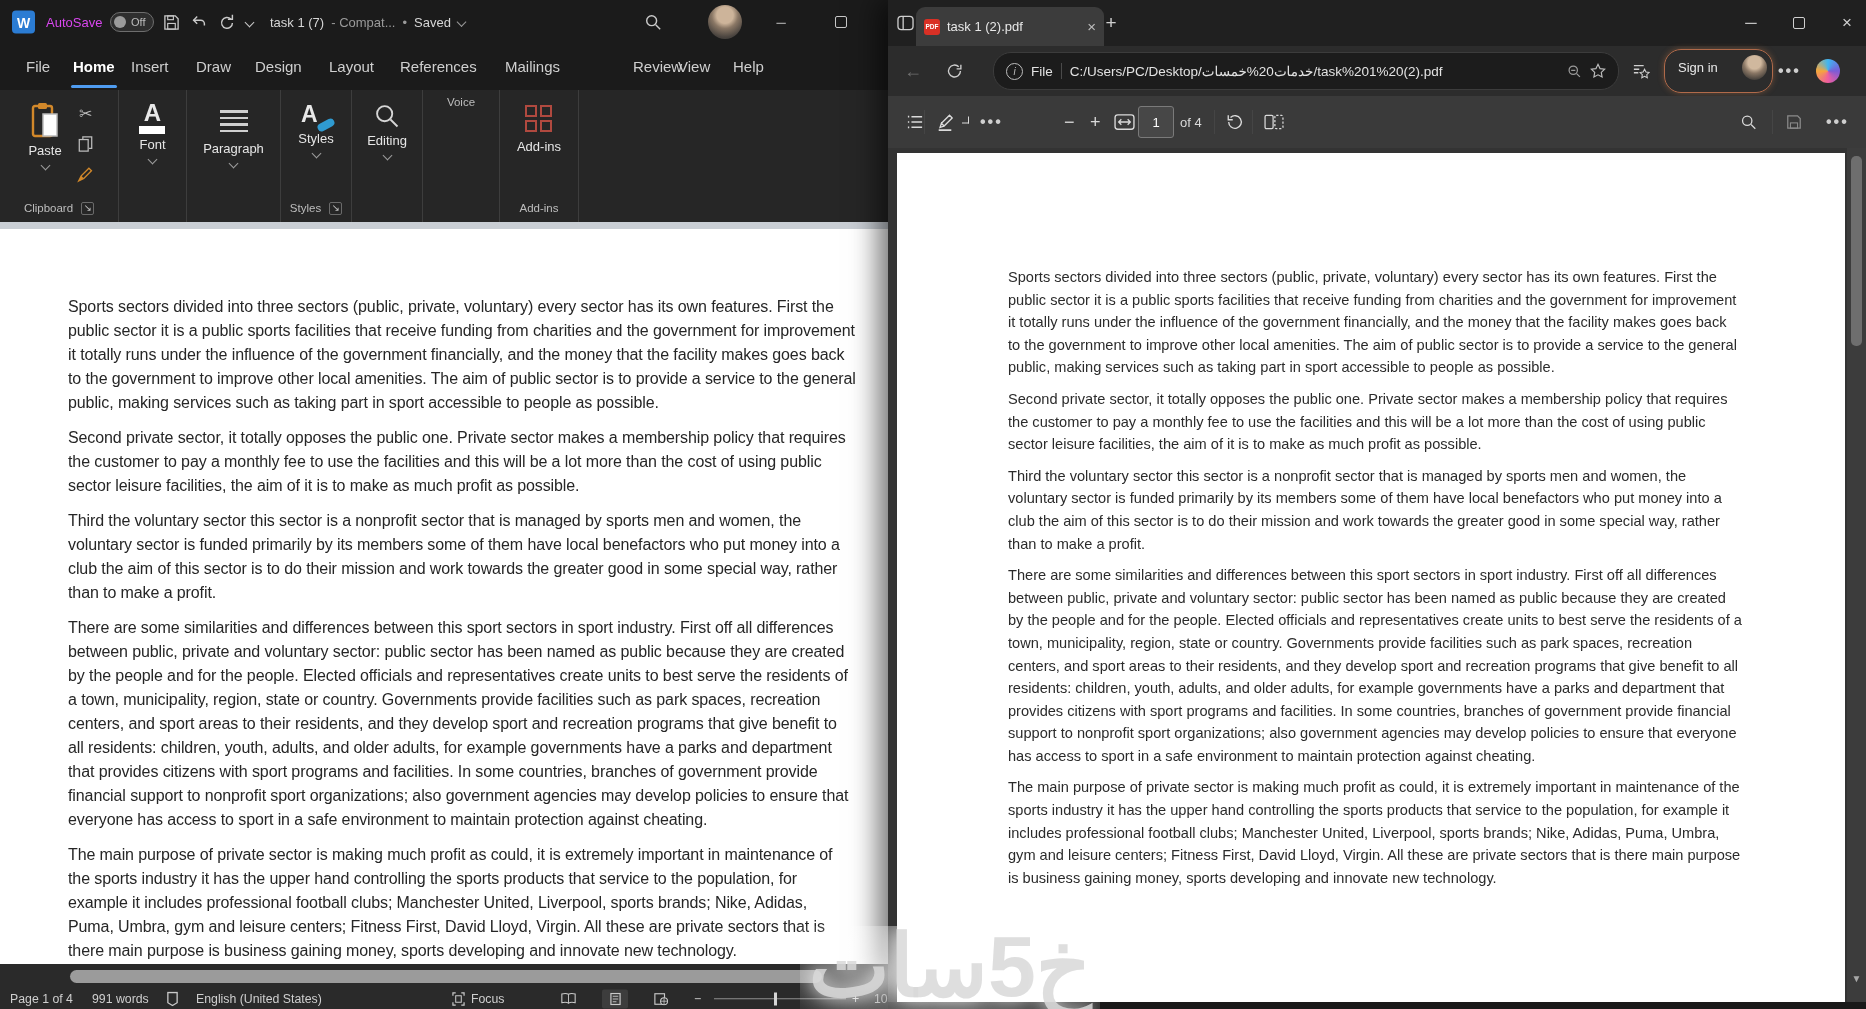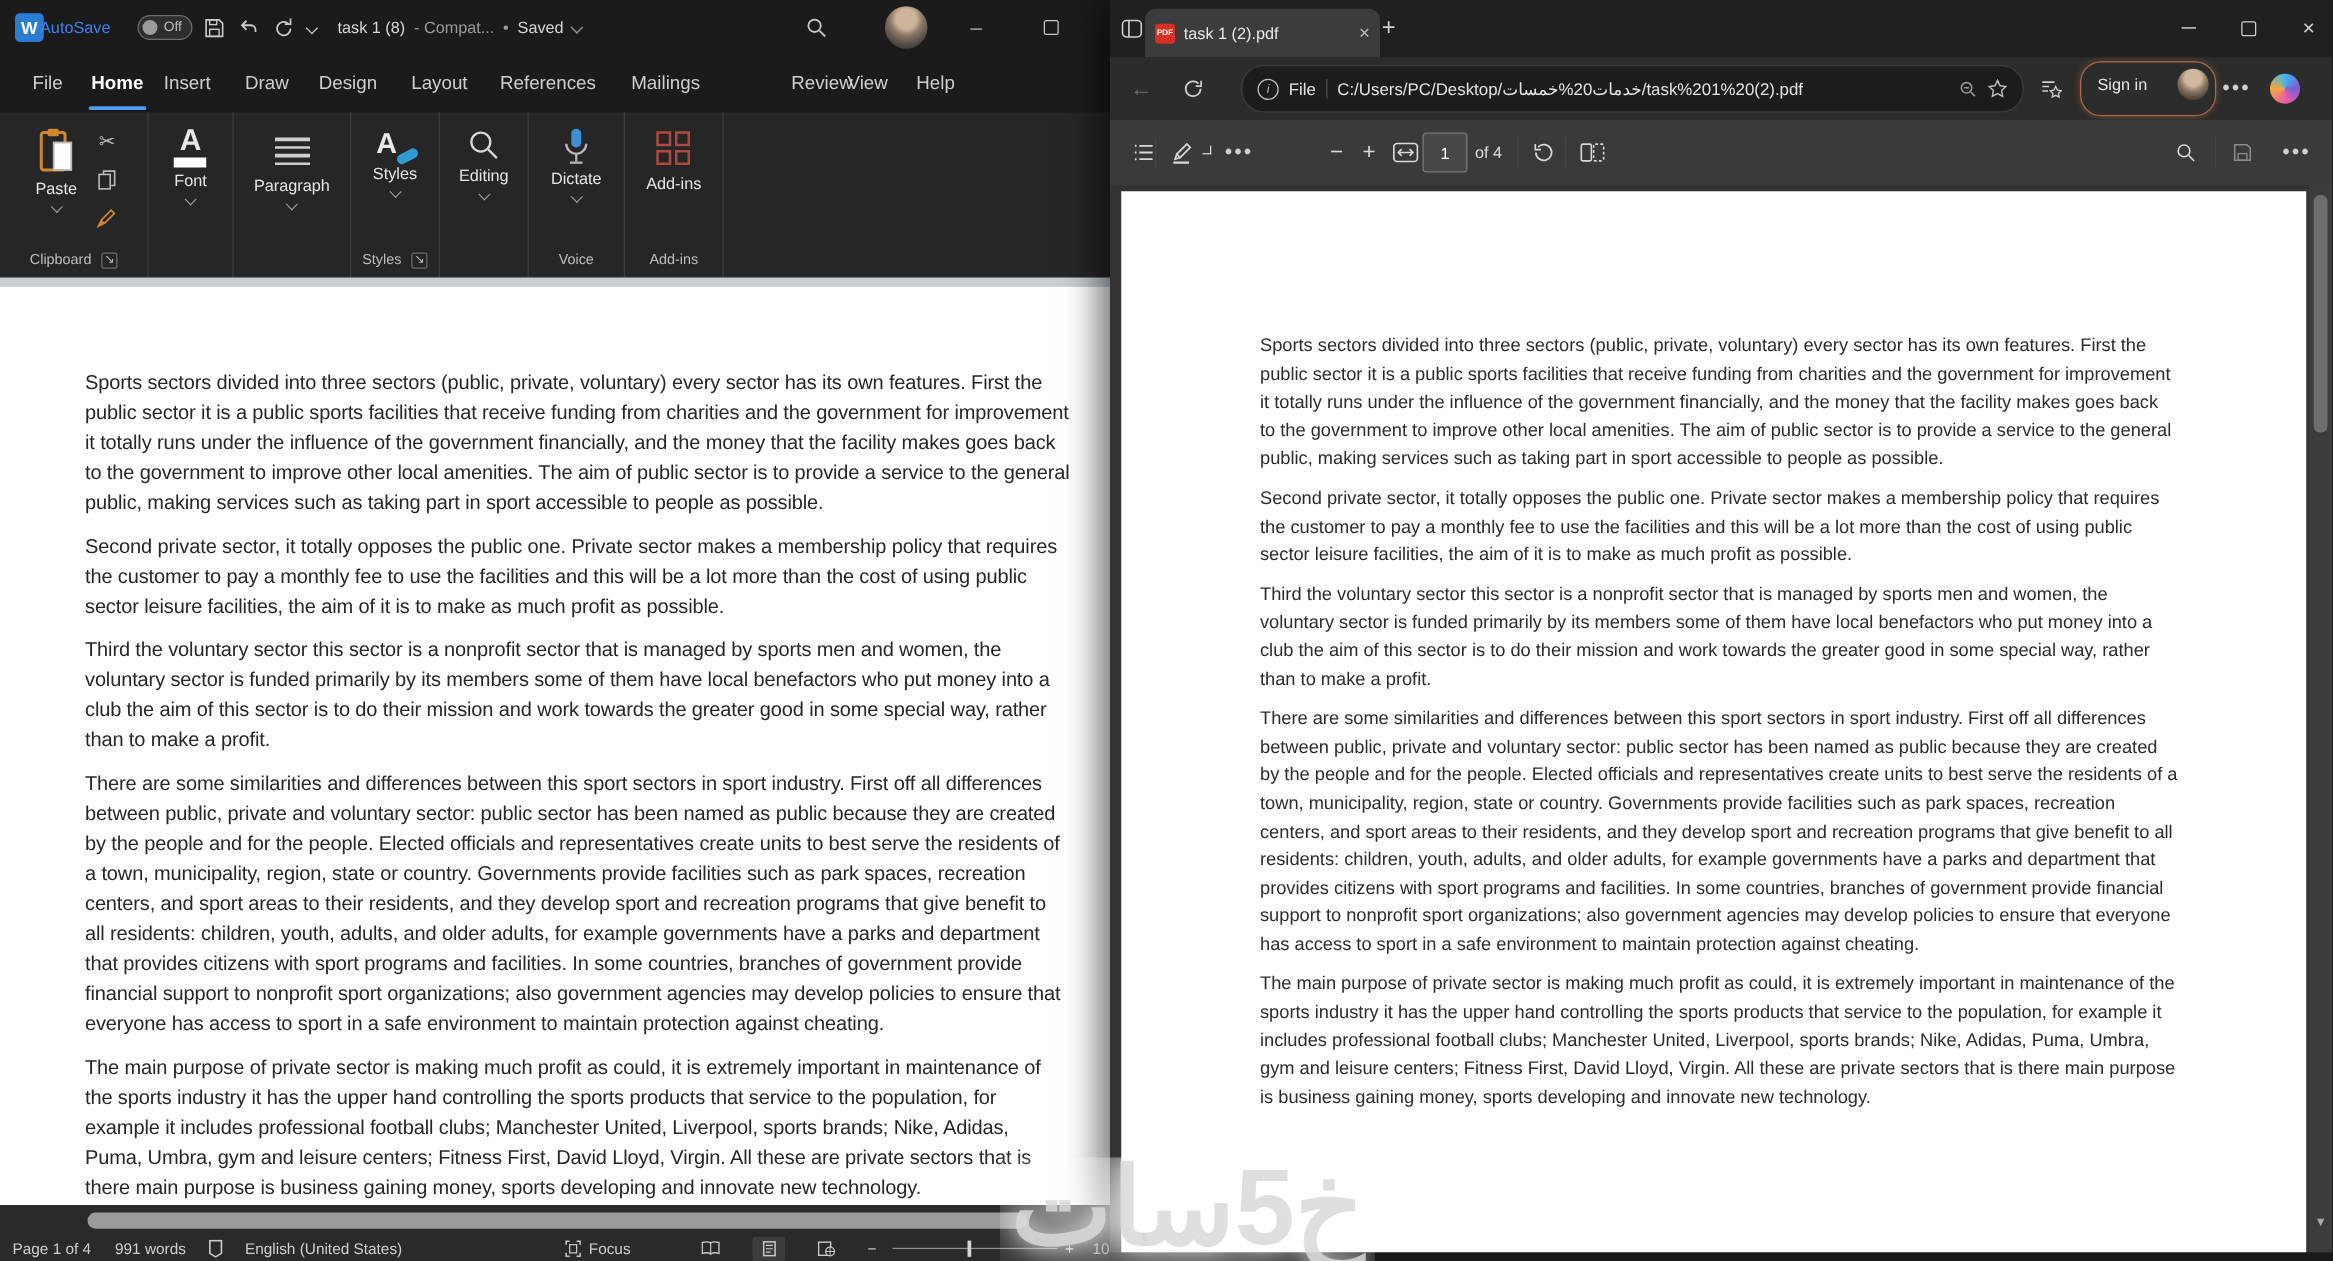--- a/index.html
+++ b/index.html
@@ -7,21 +7,21 @@
           font-family:"Liberation Sans",sans-serif;-webkit-font-smoothing:antialiased}
   .chev{display:inline-block;width:6px;height:6px;border-right:1.5px solid currentColor;border-bottom:1.5px solid currentColor;transform:rotate(45deg)}
   .vdiv{position:absolute;top:10px;bottom:14px;width:1px;background:#454545}
 
   
   #word{position:absolute;left:0;top:0;width:892px;height:1009px;background:#1b1b1b}
   .wtitle{position:absolute;left:0;top:0;width:100%;height:44px;background:#1b1b1b;color:#cfcfcf;font-size:13px}
   .wtitle>*{position:absolute;top:50%;transform:translateY(-50%)}
   .wlogo{left:12px;width:23px;height:23px;background:#2b7cd3;border-radius:4px;color:#fff;font-weight:bold;
          font-size:14px;display:flex;align-items:center;justify-content:center}
-  .autosave-label{left:32px;color:#3b82f6}
+  .autosave-label{left:46px;color:#d946ef}
   .toggle{left:110px;width:42px;height:18px;border:1px solid #6e6e6e;border-radius:10px;background:#2e2e2e;display:flex;align-items:center}
   .toggle .knob{width:12px;height:12px;border-radius:50%;background:#9b9b9b;margin-left:3px}
   .toggle .tstate{font-size:11px;color:#bdbdbd;margin-left:5px}
   .qicon{color:#c9c9c9;width:22px;height:22px;display:flex;align-items:center;justify-content:center}
   .wtitle-text{left:243px;display:flex;gap:7px;align-items:center;white-space:nowrap;color:#d6d6d6}
   .wtitle-text .dim{color:#9a9a9a}
   .avatar{left:708px;width:34px;height:34px;border-radius:50%;
           background:radial-gradient(circle at 50% 30%,#cdb49a 0 28%,#8a7765 45%,#4a443f 75%,#323232 100%)}
   .wbtn{width:30px;height:26px;display:flex;align-items:center;justify-content:center;color:#c7c7c7}
   .boxglyph{display:inline-block;width:10px;height:10px;border:1.2px solid currentColor;border-radius:2px}
@@ -148,21 +148,21 @@
       <div class="qicon" style="left:216px">
         <svg width="18" height="18" viewBox="0 0 20 20">
             <path d="M16 11a6 6 0 1 1-1.8-4.3" fill="none" stroke="currentColor" stroke-width="1.6"></path>
             <path d="M16 2v5h-5" fill="none" stroke="currentColor" stroke-width="1.6"></path>
           </svg>
       </div>
       <span class="qicon" style="left:242px;width:14px">
           <i class="chev"></i>
         </span>
       <div class="wtitle-text" style="left:270px">
-        <span>task 1 (8)</span>
+        <span>task 1 (7)</span>
         <span class="dim">-  Compat...</span>
         <span class="dim">•</span>
         <span>Saved</span>
         <i class="chev" style="color:#9a9a9a"></i>
       </div>
       <div class="qicon" style="left:642px">
         <svg width="18" height="18" viewBox="0 0 20 20">
             <circle cx="8.5" cy="8.5" r="5.5" fill="none" stroke="currentColor" stroke-width="1.6"></circle>
             <path d="M13 13l5 5" stroke="currentColor" stroke-width="1.6"></path>
           </svg>
@@ -295,33 +295,20 @@
                 </svg>
             </span>
             <span>Editing</span>
             <i class="chev"></i>
           </div>
         </div>
         <div class="rlabel"></div>
       </div>
 
       <div class="rgroup" style="width:76px">
-        <div class="rbody">
-          <div class="bigbtn">
-            <span>
-              <svg width="26" height="30" viewBox="0 0 24 30">
-                  <rect x="8" y="1" width="8" height="15" rx="4" fill="#3f8fd8"></rect>
-                  <path d="M4 13a8 8 0 0 0 16 0" fill="none" stroke="#b9b9b9" stroke-width="1.8"></path>
-                  <path d="M12 21v6M7 28h10" stroke="#b9b9b9" stroke-width="1.8"></path>
-                </svg>
-            </span>
-            <span>Dictate</span>
-            <i class="chev"></i>
-          </div>
-        </div>
         <div class="rlabel">
             <span>Voice</span>
           </div>
       </div>
 
       <div class="rgroup" style="width:78px">
         <div class="rbody">
           <div class="bigbtn">
             <span class="addinsgrid" style="margin:3px 0 4px">
                 <i></i>

